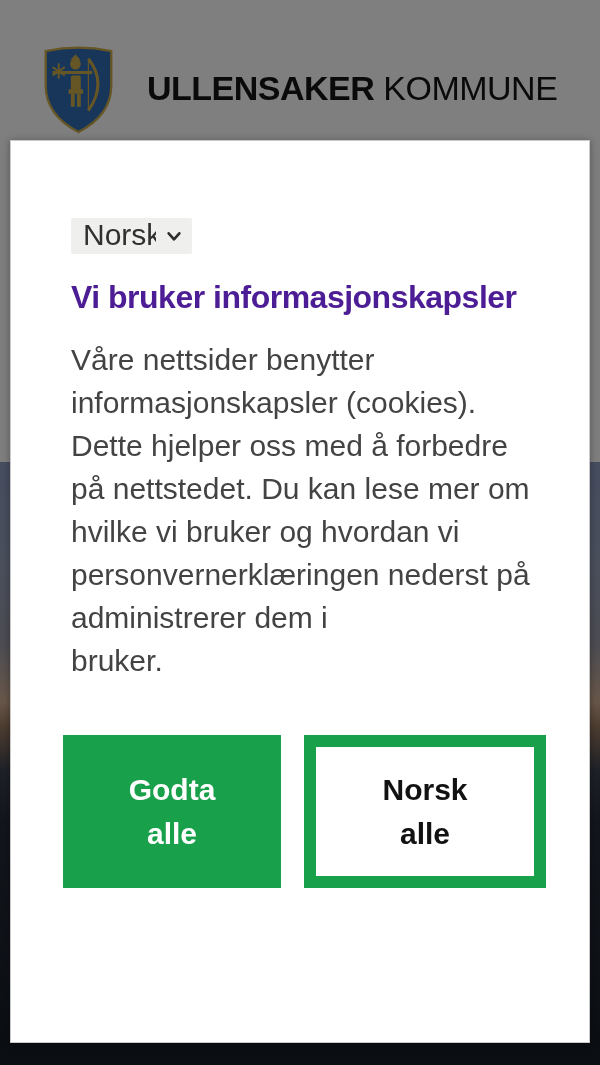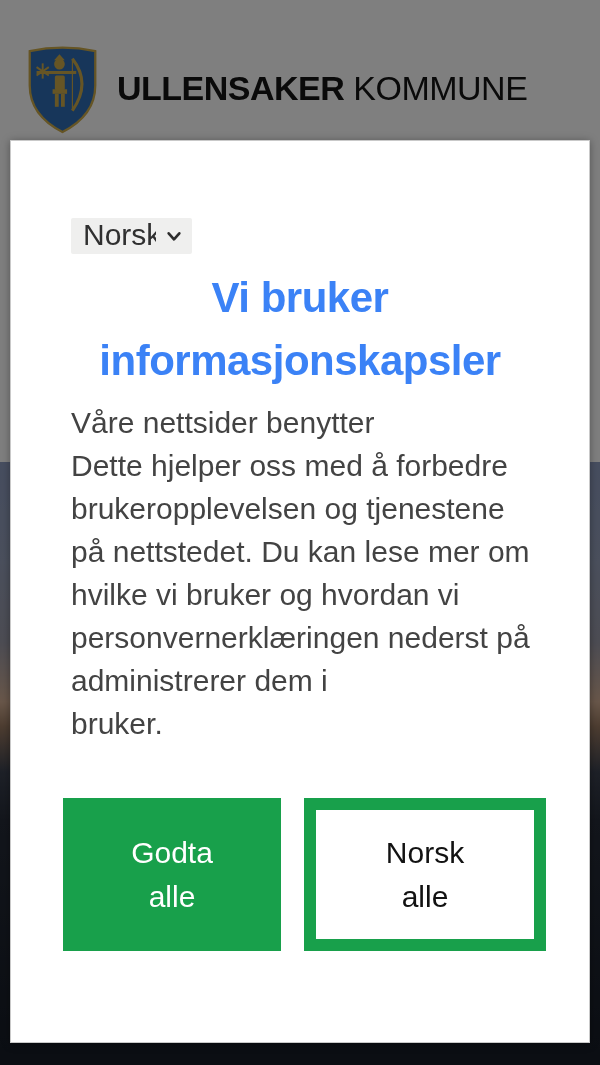--- a/index.html
+++ b/index.html
@@ -13,21 +13,21 @@
     position:relative;
     font-family:"Liberation Sans","DejaVu Sans",sans-serif;
     background:#fff;
   }
   
   .page{position:absolute;inset:0;}
   .site-header{
     position:absolute;top:0;left:0;right:0;height:462px;background:#ffffff;
   }
   .site-header-inner{
-    display:flex;align-items:center;gap:16px;padding:42px 10px 0 24px;
+    display:flex;align-items:center;gap:30px;padding:42px 10px 0 40px;
   }
   .crest{width:77px;height:93px;flex:0 0 auto;}
   .site-title{
     font-size:34px;color:#141414;letter-spacing:-0.5px;white-space:nowrap;
   }
   .site-title .bold{font-weight:bold;}
   .hero{
     position:absolute;left:0;right:0;top:462px;height:603px;
     background:linear-gradient(180deg,
       #8e9cc0 0px,
@@ -58,36 +58,35 @@
     background:#efefee;border:none;border-radius:2px;
     font-family:inherit;font-size:30px;color:#303030;
     padding:0 36px 2px 12px;line-height:34px;
     cursor:pointer;
   }
   .select-wrap .chev{
     position:absolute;right:9px;top:10px;pointer-events:none;
   }
   h1{
     margin-top:12px;
-    font-size:42px;line-height:63px;font-weight:bold;color:#3b82f6;
+    font-size:32px;line-height:63px;font-weight:bold;color:#4c1d95;
     letter-spacing:-0.5px;
-    text-align:center;
   }
   .body{margin-top:9px;}
   .body .line{
     font-size:30px;line-height:43px;color:#434343;white-space:nowrap;
   }
   .buttons{
     display:flex;gap:23px;
     margin:53px -17px 0 -8px;
   }
   .buttons button{
     flex:1 1 0;height:153px;
     display:flex;flex-direction:column;align-items:center;justify-content:center;
-    font-family:inherit;font-size:30px;line-height:44px;font-weight:normal;
+    font-family:inherit;font-size:30px;line-height:44px;font-weight:bold;
     cursor:pointer;
   }
   button.accept{background:var(--green);color:#ffffff;border:none;}
   button.reject{background:#ffffff;color:#121212;border:12px solid var(--green);}
   button span{display:block;}
 </style>
 </head>
 <body>
 
 <div class="page">
@@ -132,22 +131,22 @@
     </select>
     <svg class="chev" width="18" height="16" viewBox="0 0 24 24" aria-hidden="true">
       <polyline points="4,8 12,17 20,8" fill="none" stroke="#2d2d2d" stroke-width="4" stroke-linecap="round" stroke-linejoin="round"></polyline>
     </svg>
   </div>
 
   <h1>Vi bruker informasjonskapsler</h1>
 
   <div class="body">
     <div class="line">Våre nettsider benytter</div>
+    <div class="line">informasjonskapsler (cookies).</div>
     <div class="line">Dette hjelper oss med å forbedre</div>
-    <div class="line">brukeropplevelsen og tjenestene</div>
     <div class="line">på nettstedet. Du kan lese mer om</div>
     <div class="line">hvilke vi bruker og hvordan vi</div>
     <div class="line">personvernerklæringen nederst på</div>
     <div class="line">administrerer dem i</div>
     <div class="line">bruker.</div>
   </div>
 
   <div class="buttons">
     <button class="accept">
       <span>Godta</span>

